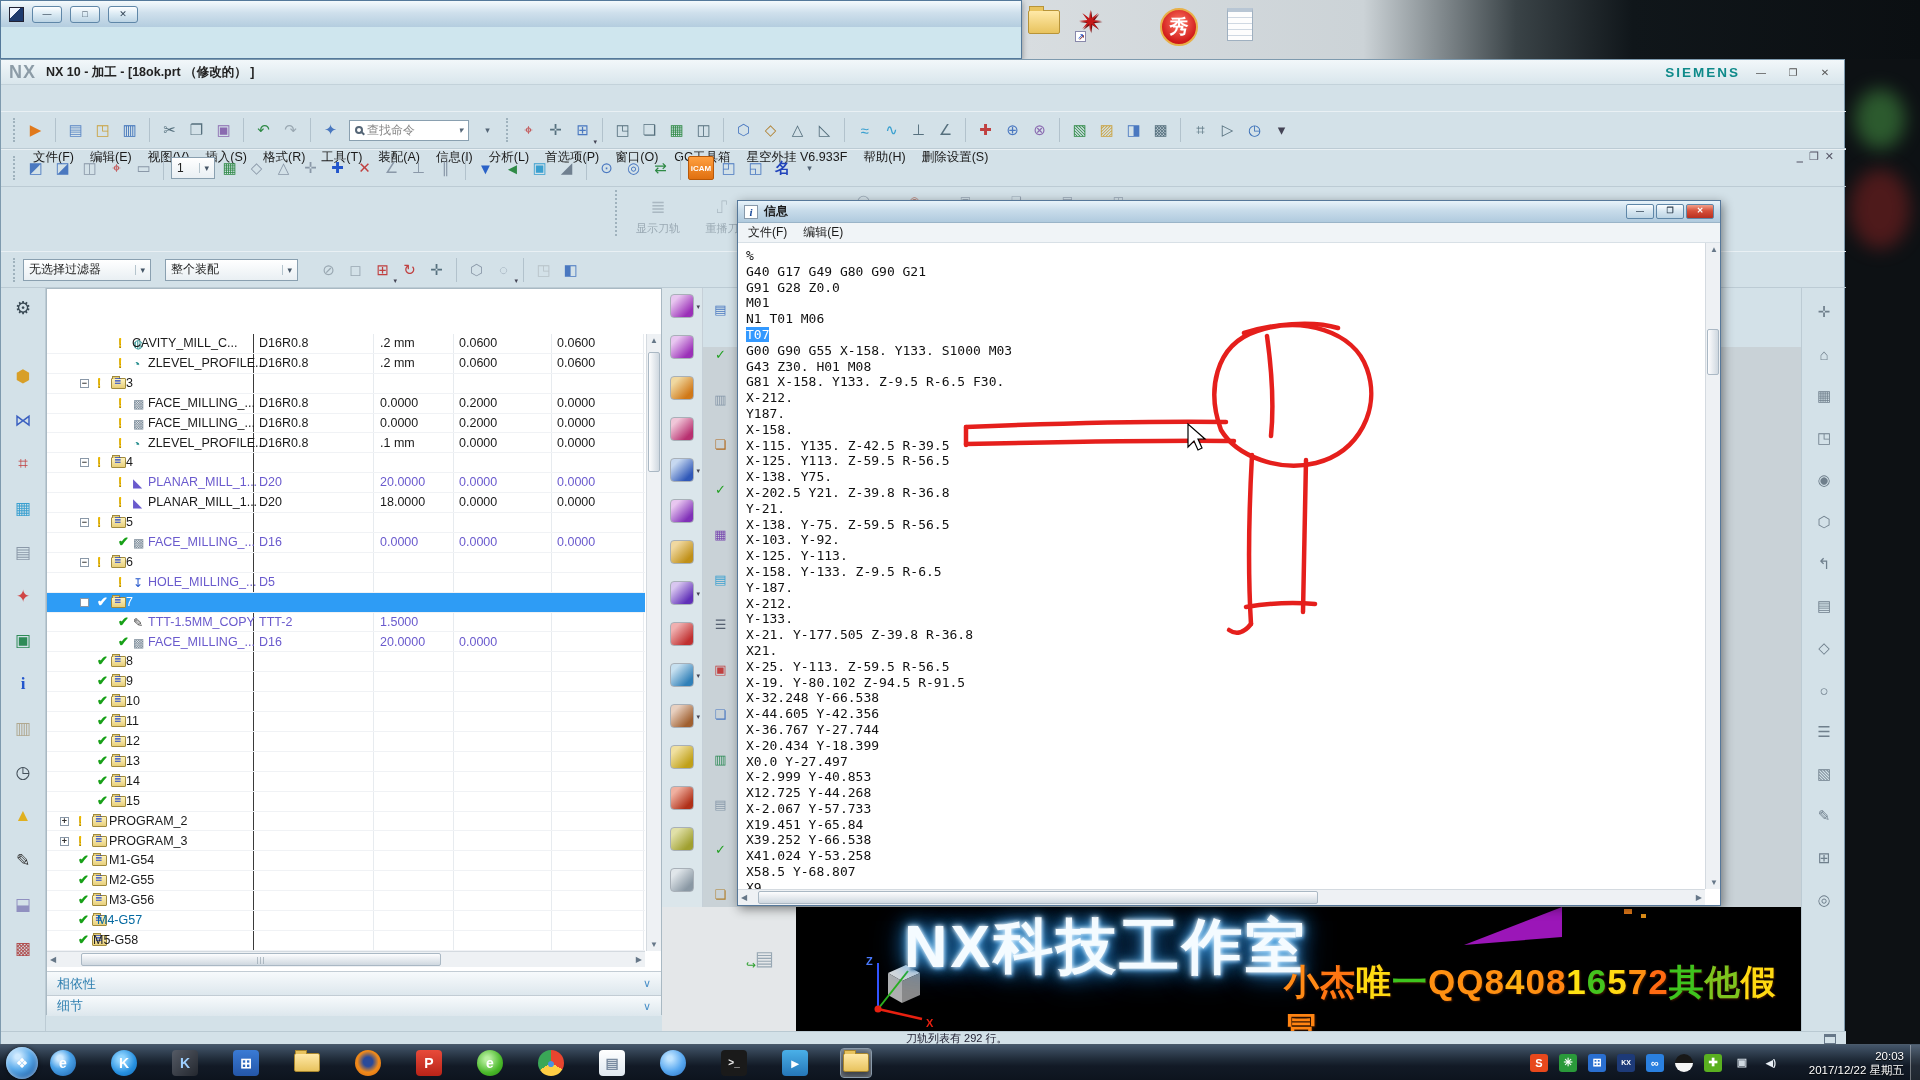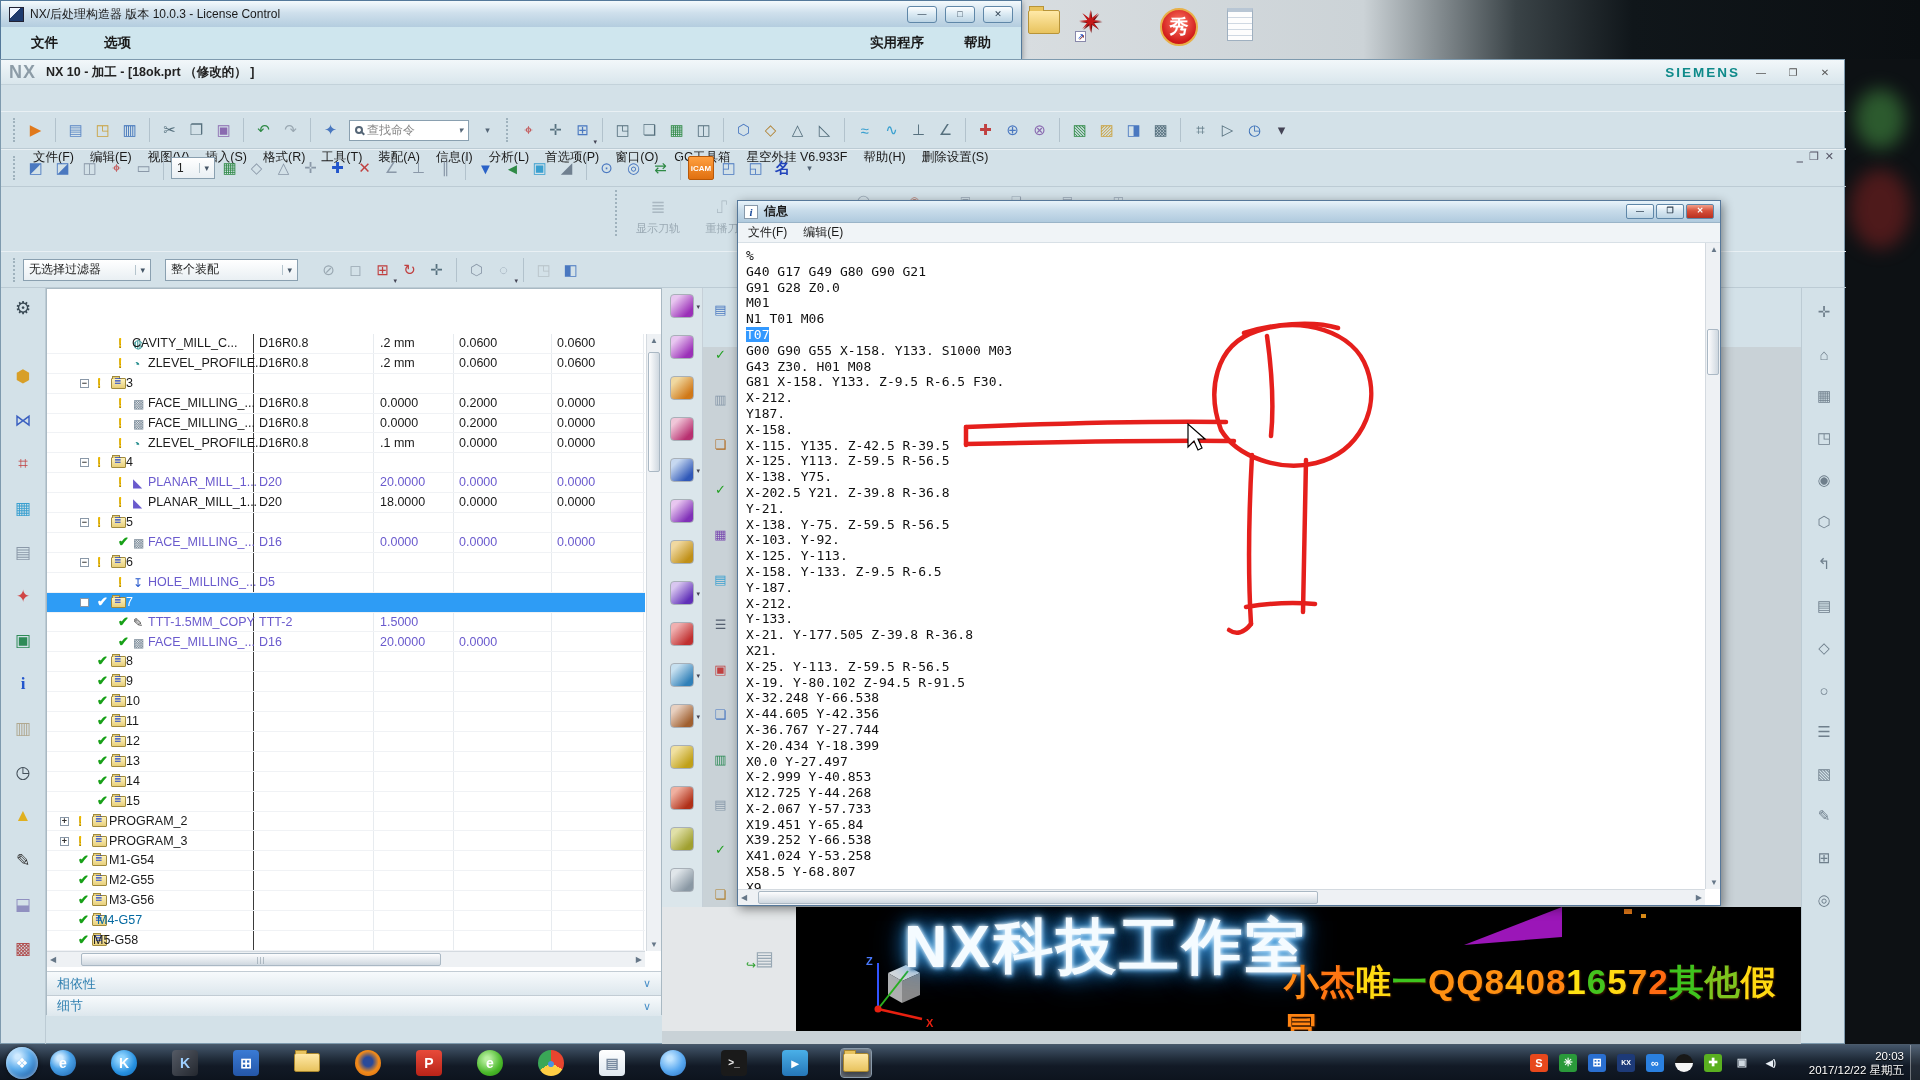--- a/index.html
+++ b/index.html
@@ -163,32 +163,23 @@
     </span>
 </div>
 <div class="abs deskright">
   <span class="blob" style="left:10px;top:30px;width:50px;height:60px;background:#3a7a3a;opacity:.7"></span>
   <span class="blob" style="left:5px;top:110px;width:60px;height:80px;background:#7a2020;opacity:.6"></span>
 </div>
 
 <div class="abs lic">
   <div class="lic-title">
     <span class="licico"></span>
-    <span class="t">NX/后处理构造器 版本 10.0.3 - License Control</span>
     <span class="aerobtn">—</span>
     <span class="aerobtn">□</span>
     <span class="aerobtn">✕</span>
-  </div>
-  <div class="lic-menu">
-    <span>文件</span>
-    <span>选项</span>
-    <span class="rgt">
-      <span>实用程序</span>
-      <span>帮助</span>
-    </span>
   </div>
 </div>
 
 <div class="abs nxwin">
   <div class="nxtitle">
     <span class="nxlogo">NX</span>
     <span class="t">NX 10 - 加工 - [18ok.prt （修改的） ]</span>
     <span class="brand">SIEMENS</span>
     <span class="wbtn">—</span>
     <span class="wbtn">❐</span>
@@ -724,20 +715,24 @@
     </svg>
     <span class="studio">NX科技工作室</span>
     <svg width="100" height="38" style="position:absolute;left:668px;top:0">
       <polygon points="0,38 98,0 98,30" fill="#a818c8" opacity="0.92"></polygon>
     </svg>
     <span style="position:absolute;left:828px;top:2px;width:8px;height:5px;background:#e07818"></span>
     <span style="position:absolute;left:845px;top:7px;width:5px;height:4px;background:#e09018"></span>
     <span class="qqline" id="qqline"><span style="color: rgb(255, 138, 22);">小</span><span style="color: rgb(255, 118, 18);">杰</span><span style="color: rgb(255, 217, 18);">唯</span><span style="color: rgb(62, 196, 30);">一</span><span style="color: rgb(255, 144, 18);">Q</span><span style="color: rgb(255, 144, 18);">Q</span><span style="color: rgb(255, 144, 18);">8</span><span style="color: rgb(255, 176, 18);">4</span><span style="color: rgb(255, 144, 18);">0</span><span style="color: rgb(255, 132, 18);">8</span><span style="color: rgb(255, 226, 18);">1</span><span style="color: rgb(68, 196, 30);">6</span><span style="color: rgb(255, 217, 18);">5</span><span style="color: rgb(255, 144, 18);">7</span><span style="color: rgb(255, 106, 18);">2</span><span style="color: rgb(62, 196, 30);">其</span><span style="color: rgb(126, 196, 30);">他</span><span style="color: rgb(255, 217, 18);">假</span><span style="color: rgb(255, 132, 18);">冒</span></span>
   </div>
 
+  <div class="abs status" style="top:971px">
+    <span class="t">刀轨列表有 292 行。</span>
+    <span class="ri"></span>
+  </div>
 
   <div class="abs rsb" style="top:228px" id="rsb">
       <span class="icon" style="color: rgb(111, 127, 140); font-size: 15px;">✛</span>
       <span class="icon" style="color: rgb(111, 127, 140); font-size: 15px;">⌂</span>
       <span class="icon" style="color: rgb(111, 127, 140); font-size: 15px;">▦</span>
       <span class="icon" style="color: rgb(111, 127, 140); font-size: 15px;">◳</span>
       <span class="icon" style="color: rgb(111, 127, 140); font-size: 15px;">◉</span>
       <span class="icon" style="color: rgb(111, 127, 140); font-size: 15px;">⬡</span>
       <span class="icon" style="color: rgb(111, 127, 140); font-size: 15px;">↰</span>
       <span class="icon" style="color: rgb(111, 127, 140); font-size: 15px;">▤</span>

